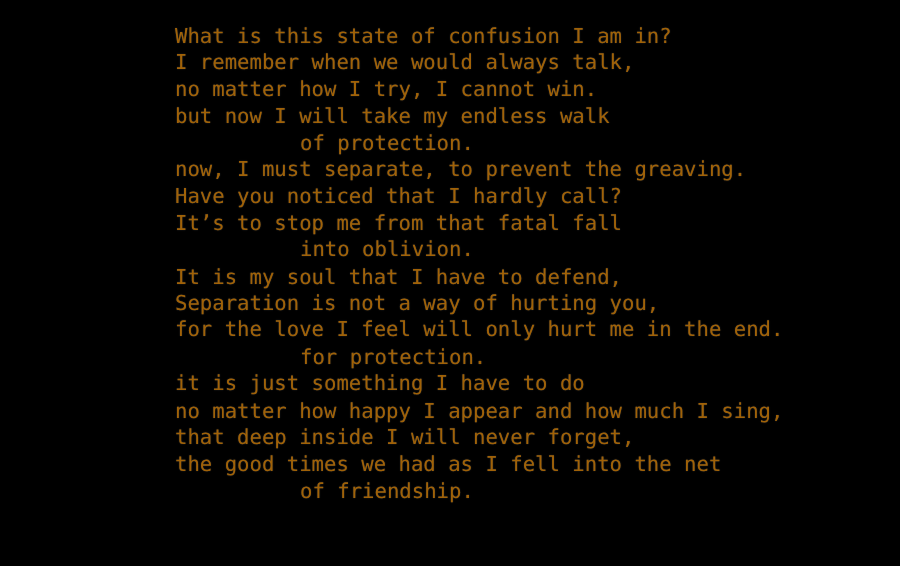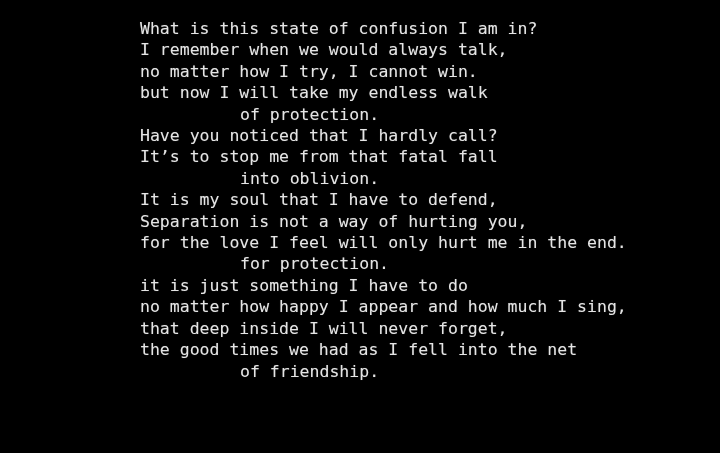--- a/index.html
+++ b/index.html
@@ -13,41 +13,42 @@
     overflow: hidden;
     font-family: "DejaVu Sans Mono", monospace;
   }
   .poem {
     position: absolute;
     left: 140px;
     top: 18px;
     width: 580px;
   }
   .line {
-    color: #e5e5e5;
+    color: #a16207;
     font-family: "DejaVu Sans Mono", monospace;
     font-size: 16.5px;
     line-height: 21.4px;
     white-space: pre;
     letter-spacing: 0px;
     text-shadow: 0 0 1px rgba(190,190,190,0.35);
   }
   .line.indent {
     padding-left: 100px;
   }
 </style>
 </head>
 <body style="background: rgb(0, 0, 0);">
 
 <div class="poem">
     <div class="line">What is this state of confusion I am in?</div>
     <div class="line">I remember when we would always talk,</div>
     <div class="line">no matter how I try, I cannot win.</div>
     <div class="line">but now I will take my endless walk</div>
     <div class="line indent">of protection.</div>
+    <div class="line">now, I must separate, to prevent the greaving.</div>
     <div class="line">Have you noticed that I hardly call?</div>
     <div class="line">It’s to stop me from that fatal fall</div>
     <div class="line indent">into oblivion.</div>
     <div class="line">It is my soul that I have to defend,</div>
     <div class="line">Separation is not a way of hurting you,</div>
     <div class="line">for the love I feel will only hurt me in the end.</div>
     <div class="line indent">for protection.</div>
     <div class="line">it is just something I have to do</div>
     <div class="line">no matter how happy I appear and how much I sing,</div>
     <div class="line">that deep inside I will never forget,</div>

